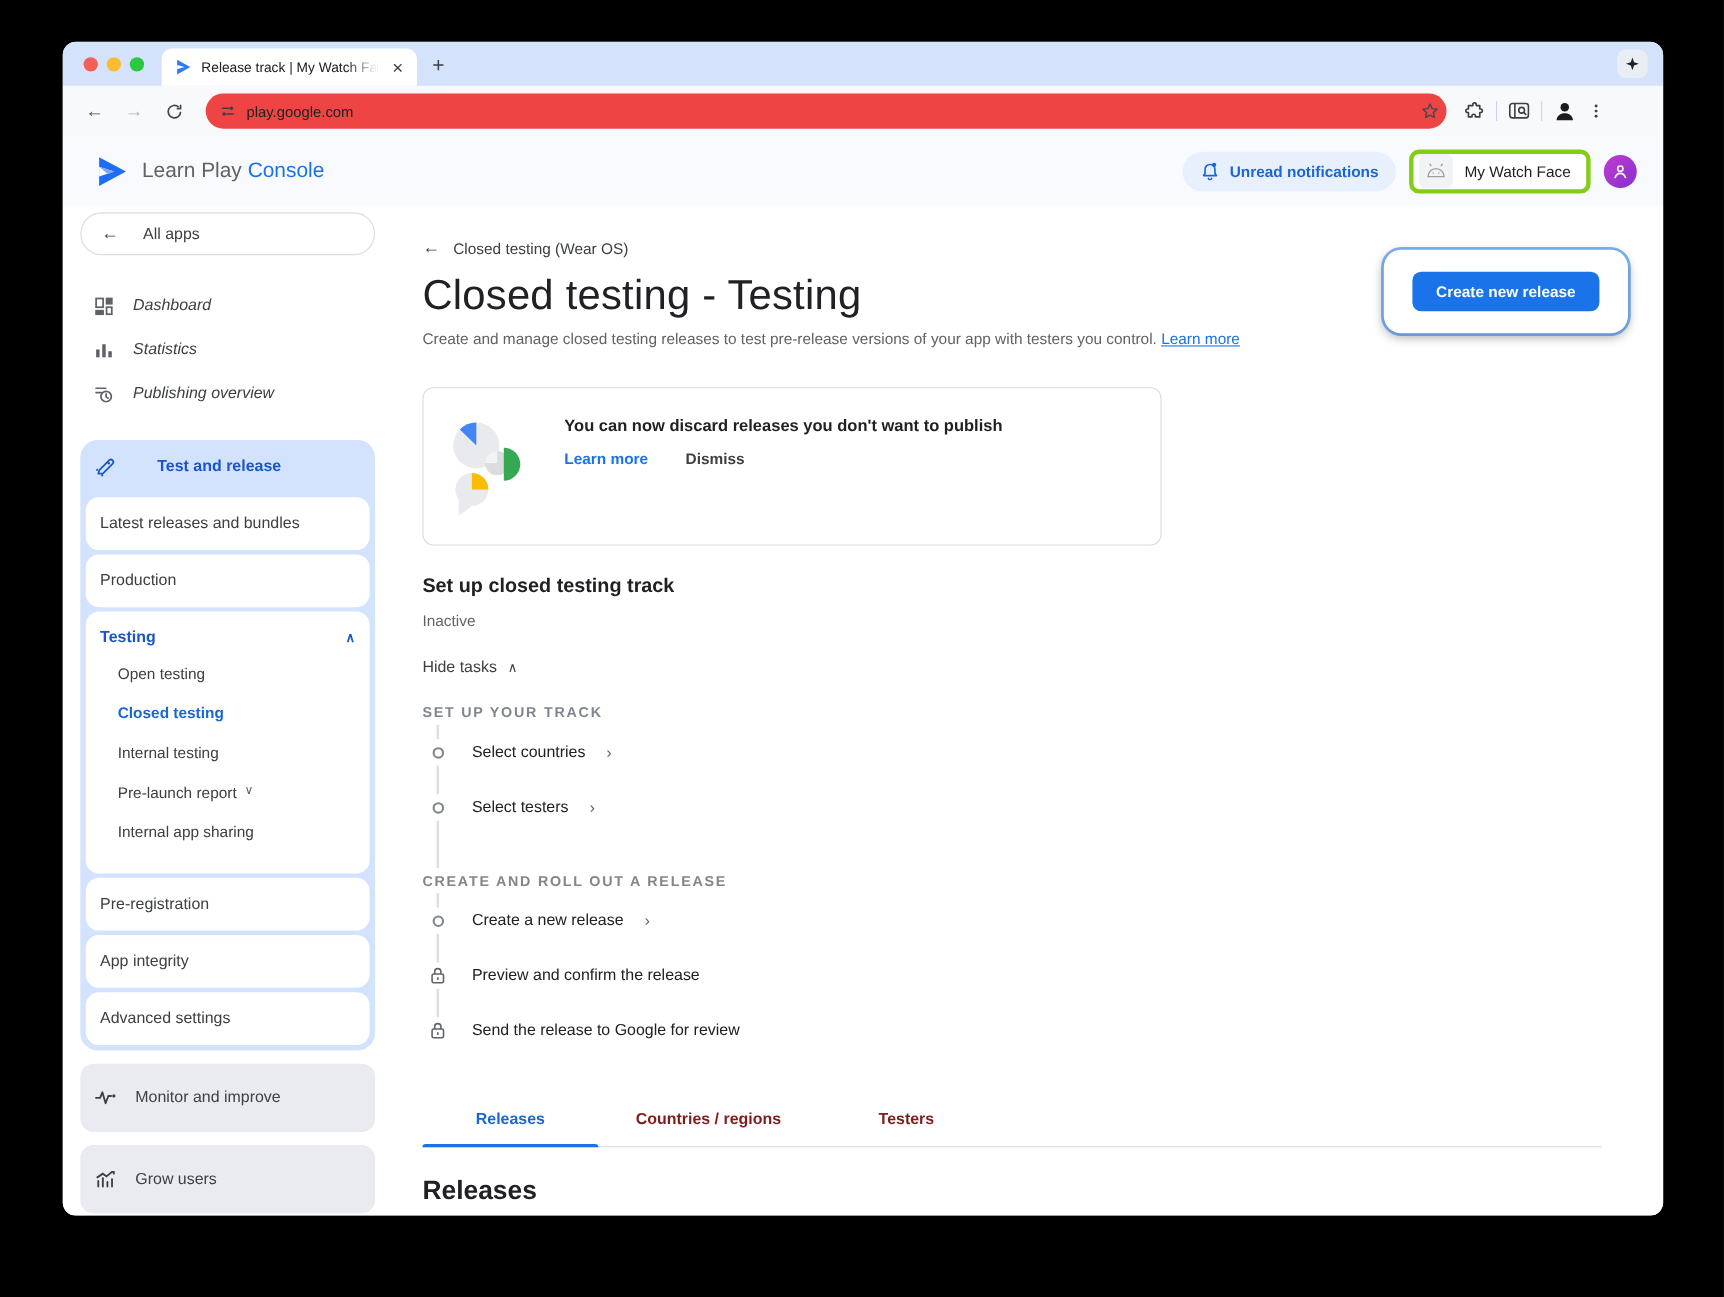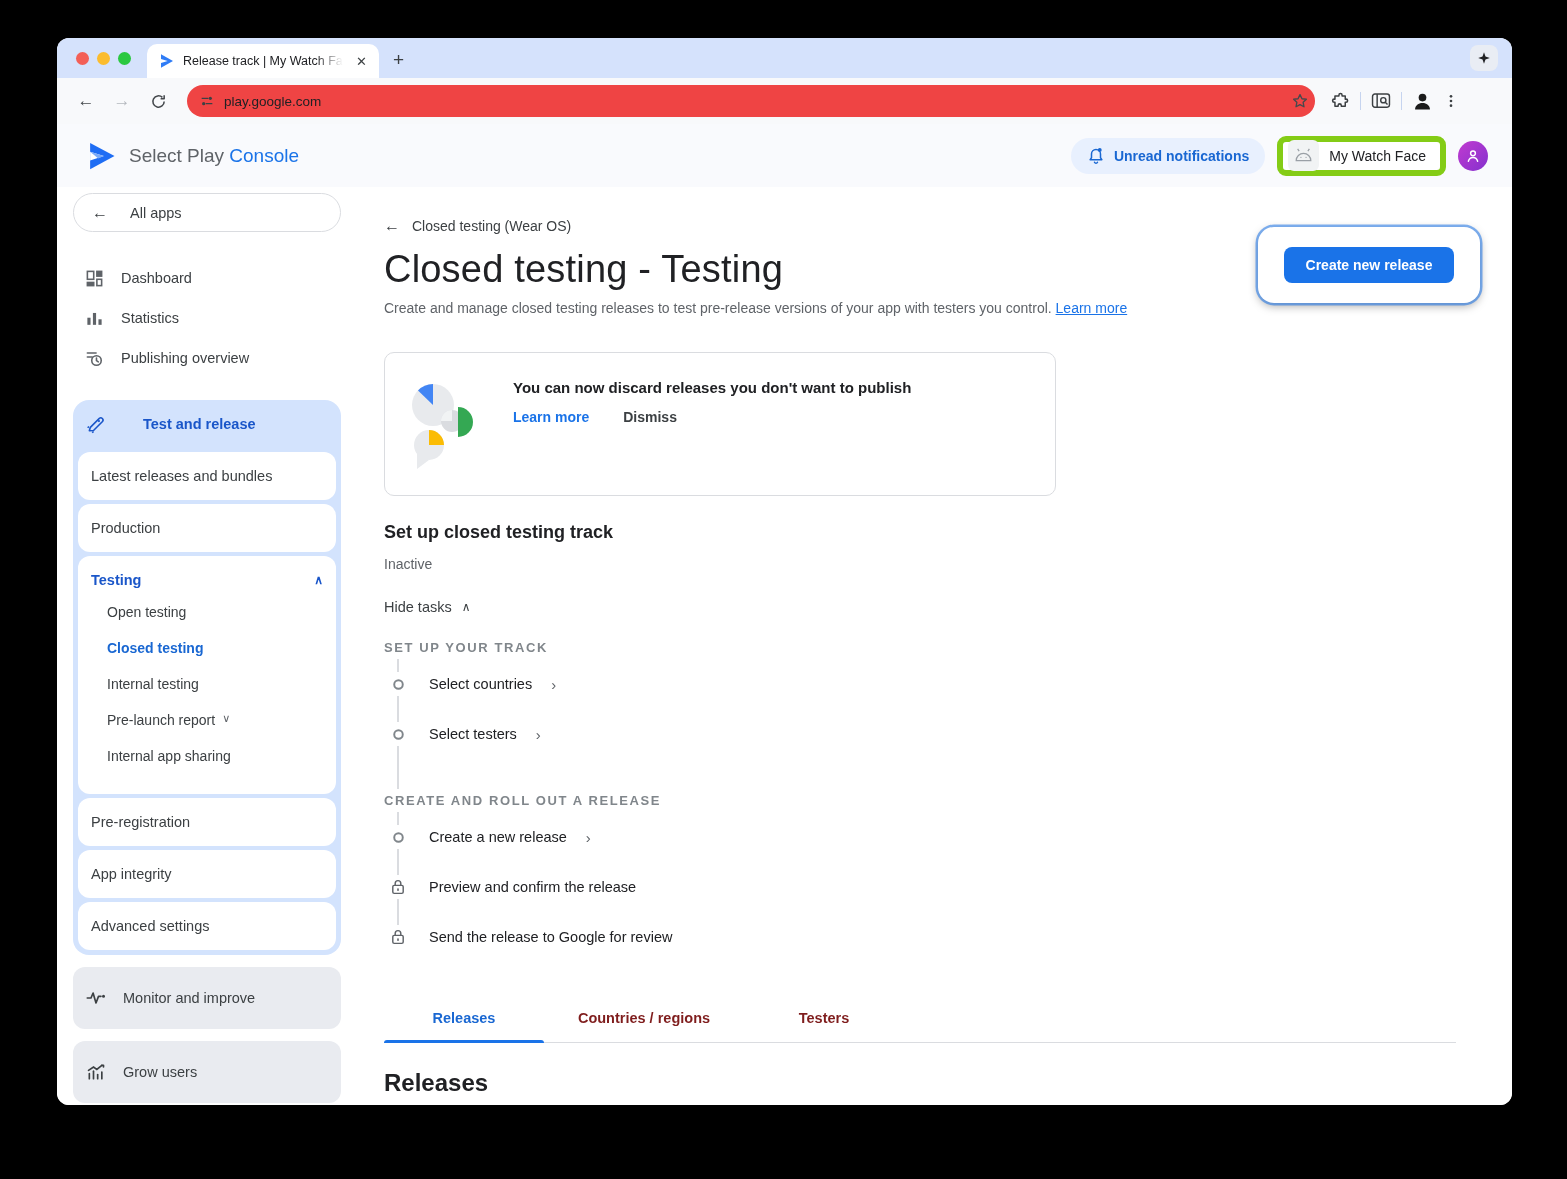--- a/index.html
+++ b/index.html
@@ -34,35 +34,35 @@
   .vsep { width:1px; height:18px; background:#c6d4ef; }
 
   
   .console-header { height:63px; background:#f9fafd; display:flex; align-items:center; padding:0 24px 0 30px; }
   .brand { display:flex; align-items:center; gap:12px; }
   .brand-text { font-size:19px; }
   .brand-gp { color:#5f6368; } .brand-console { color:#1a73e8; }
   .header-right { margin-left:auto; display:flex; align-items:center; gap:12px; }
   .notif-pill { display:flex; align-items:center; gap:9px; background:#e8f0fe; color:#1967d2;
                 border-radius:18px; height:36px; padding:0 16px; font-size:14px; font-weight:bold; }
-  .app-pill { display:flex; align-items:center; gap:10px; background:#fff; border:6px solid #84cc16;
+  .app-pill { display:flex; align-items:center; gap:10px; background:#fff; border:4px solid #84cc16;
               border-radius:9px; height:40px; padding:0 14px 0 5px; }
   .app-ic { width:31px; height:31px; background:#f1f3f4; border-radius:6px; display:flex; align-items:center; justify-content:center; }
   .app-name { font-size:14px; color:#202124; }
   .avatar { width:30px; height:30px; border-radius:50%; background:linear-gradient(135deg,#c13bd0,#8430ce);
             display:flex; align-items:center; justify-content:center; }
 
   
   .app-body { display:flex; height:918px; background:#fff; }
   .sidebar { width:296px; flex:0 0 296px; padding:6px 12px 0 16px; overflow:hidden; }
   .allapps { height:39px; border:1px solid #dadce0; border-radius:20px; display:flex; align-items:center;
              gap:22px; padding:0 18px; margin-bottom:26px; }
   .allapps-arrow { font-size:16px; color:#3c4043; }
   .allapps-label { font-size:14.5px; color:#3c4043; }
-  .nav-item { display:flex; align-items:center; gap:17px; height:40px; padding:0 12px; border-radius:8px; }
+  .nav-item { display:flex; align-items:center; gap:17px; height:40px; padding:0 12px; border-radius:8px;font-style:italic; }
   .nav-item span.lbl { font-size:14.5px; color:#3c4043; }
   .blue-section { background:#d3e3fd; border-radius:16px; margin-top:22px; padding:0 5px 5px 5px; }
   .blue-head { display:flex; align-items:center; gap:17px; height:48px; padding:0 8px; }
   .blue-head .lbl { font-size:14.5px; color:#1a56c9; font-weight:bold;margin-left:20px; }
   .side-card { background:#fff; border-radius:12px; margin-top:4px; }
   .side-card .row { display:flex; align-items:center; height:48px; padding:0 13px; font-size:14.5px; color:#3c4043; }
   .testing-card { padding-bottom:10px; }
   .testing-head { display:flex; align-items:center; height:48px; padding:0 13px; font-size:14.5px;
                   color:#1a56c9; font-weight:bold; }
   .testing-head .chev { margin-left:auto; color:#1a56c9; font-size:12px; }
@@ -212,21 +212,21 @@
       </div>
     </div>
 
     <div class="console-header">
       <div class="brand">
         <svg width="30" height="32" viewBox="0 0 24 24">
           <path d="M2.5 1.5 L22 12 L2.5 22.5 Z" fill="#1f6df4"></path>
           <path d="M2.5 8.5 L13.5 12 L2.5 15.5 Z" fill="#fff"></path>
           <path d="M2.5 8.5 L13.5 12 L9 14 Z" fill="#7baaf7"></path>
         </svg>
-        <span class="brand-text"><span class="brand-gp">Select Play</span> <span class="brand-console">Console</span></span>
+        <span class="brand-text"><span class="brand-gp">Learn Play</span> <span class="brand-console">Console</span></span>
       </div>
       <div class="header-right">
         <div class="notif-pill">
           <span>
             <svg width="18" height="19" viewBox="0 0 24 24" fill="none" stroke="#1967d2" stroke-width="2" stroke-linecap="round">
               <path d="M6 10 a6 6 0 0 1 12 0 v5 l1.8 2.5 H4.2 L6 15 Z" stroke-linejoin="round"></path>
               <path d="M10 21 a2.2 2.2 0 0 0 4 0"></path>
               <circle cx="17" cy="4.5" r="2.6" fill="#1967d2" stroke="none"></circle>
             </svg>
           </span>

